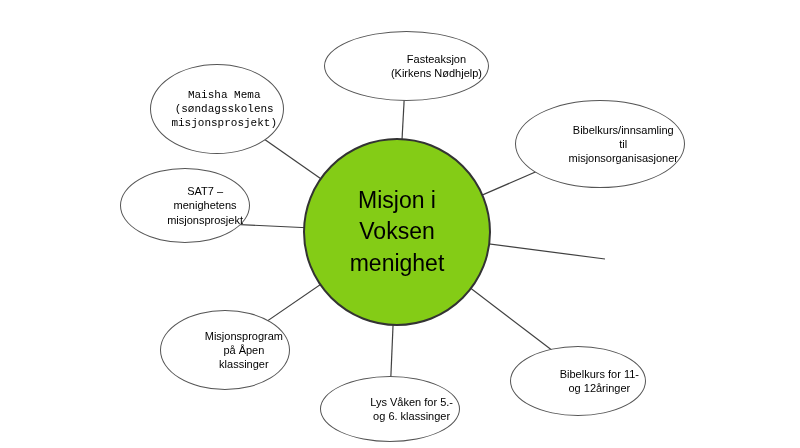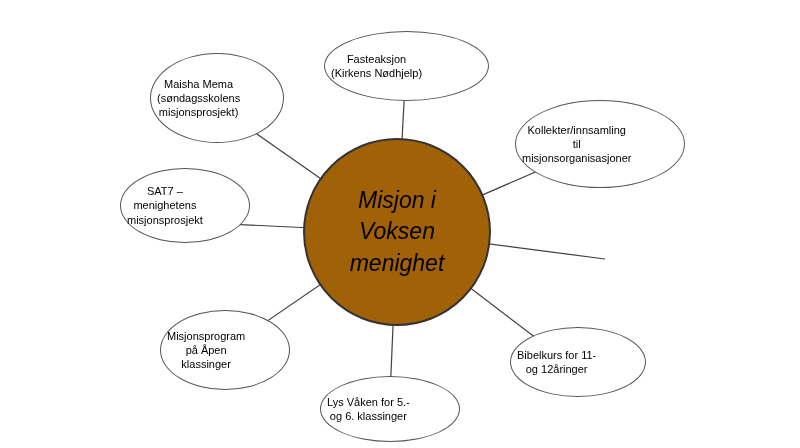--- a/index.html
+++ b/index.html
@@ -24,62 +24,61 @@
     z-index: 0;
   }
   .node {
     position: absolute;
     z-index: 1;
     background: #ffffff;
     border: 1px solid #555555;
     border-radius: 50%;
     display: flex;
     align-items: center;
-    justify-content: flex-start;
+    justify-content: flex-end;
     text-align: center;
     box-sizing: border-box;
   }
   .node-label {
     font-size: 11px;
     line-height: 1.3;
     color: #000000;
     white-space: pre-line;
     padding: 2px 6px;
   }
   .center-circle {
     position: absolute;
     z-index: 2;
     left: 303px;
     top: 138px;
     width: 188px;
     height: 188px;
-    background: #a16207;
+    background: #84cc16;
     border: 2px solid #333333;
     border-radius: 50%;
     display: flex;
     align-items: center;
     justify-content: center;
     text-align: center;
     box-sizing: border-box;
-    font-style: italic;
   }
   .center-label {
     font-size: 23px;
     line-height: 1.35;
     color: #000000;
     white-space: pre-line;
   }
   
   .n0 { left: 324px; top: 31px;  width: 165px; height: 70px; }
-  .n1 { left: 150px; top: 53px;  width: 134px; height: 90px; }
+  .n1 { left: 150px; top: 64px;  width: 134px; height: 90px; font-family: Liberation Mono, monospace; }
   .n2 { left: 515px; top: 100px; width: 170px; height: 88px; }
   .n3 { left: 120px; top: 168px; width: 130px; height: 75px; }
   .n4 { left: 535px; top: 224px; width: 140px; height: 70px; }
   .n5 { left: 160px; top: 310px; width: 130px; height: 80px; }
-  .n6 { left: 510px; top: 327px; width: 136px; height: 70px; }
+  .n6 { left: 510px; top: 346px; width: 136px; height: 70px; }
   .n7 { left: 320px; top: 376px; width: 140px; height: 66px; }
 </style>
 </head>
 <body>
 
 <div class="canvas">
 
   <svg class="connectors" viewBox="0 0 800 448" xmlns="http://www.w3.org/2000/svg">
 
     <line x1="397" y1="232" x2="406" y2="66" stroke="#404040" stroke-width="1.2"></line>
@@ -97,21 +96,21 @@
 (Kirkens Nødhjelp)</span>
   </div>
 
   <div class="node n1">
     <span class="node-label">Maisha Mema
 (søndagsskolens
 misjonsprosjekt)</span>
   </div>
 
   <div class="node n2">
-    <span class="node-label">Kollekter/innsamling
+    <span class="node-label">Bibelkurs/innsamling
 til
 misjonsorganisasjoner</span>
   </div>
 
   <div class="node n3">
     <span class="node-label">SAT7 –
 menighetens
 misjonsprosjekt</span>
   </div>
 

